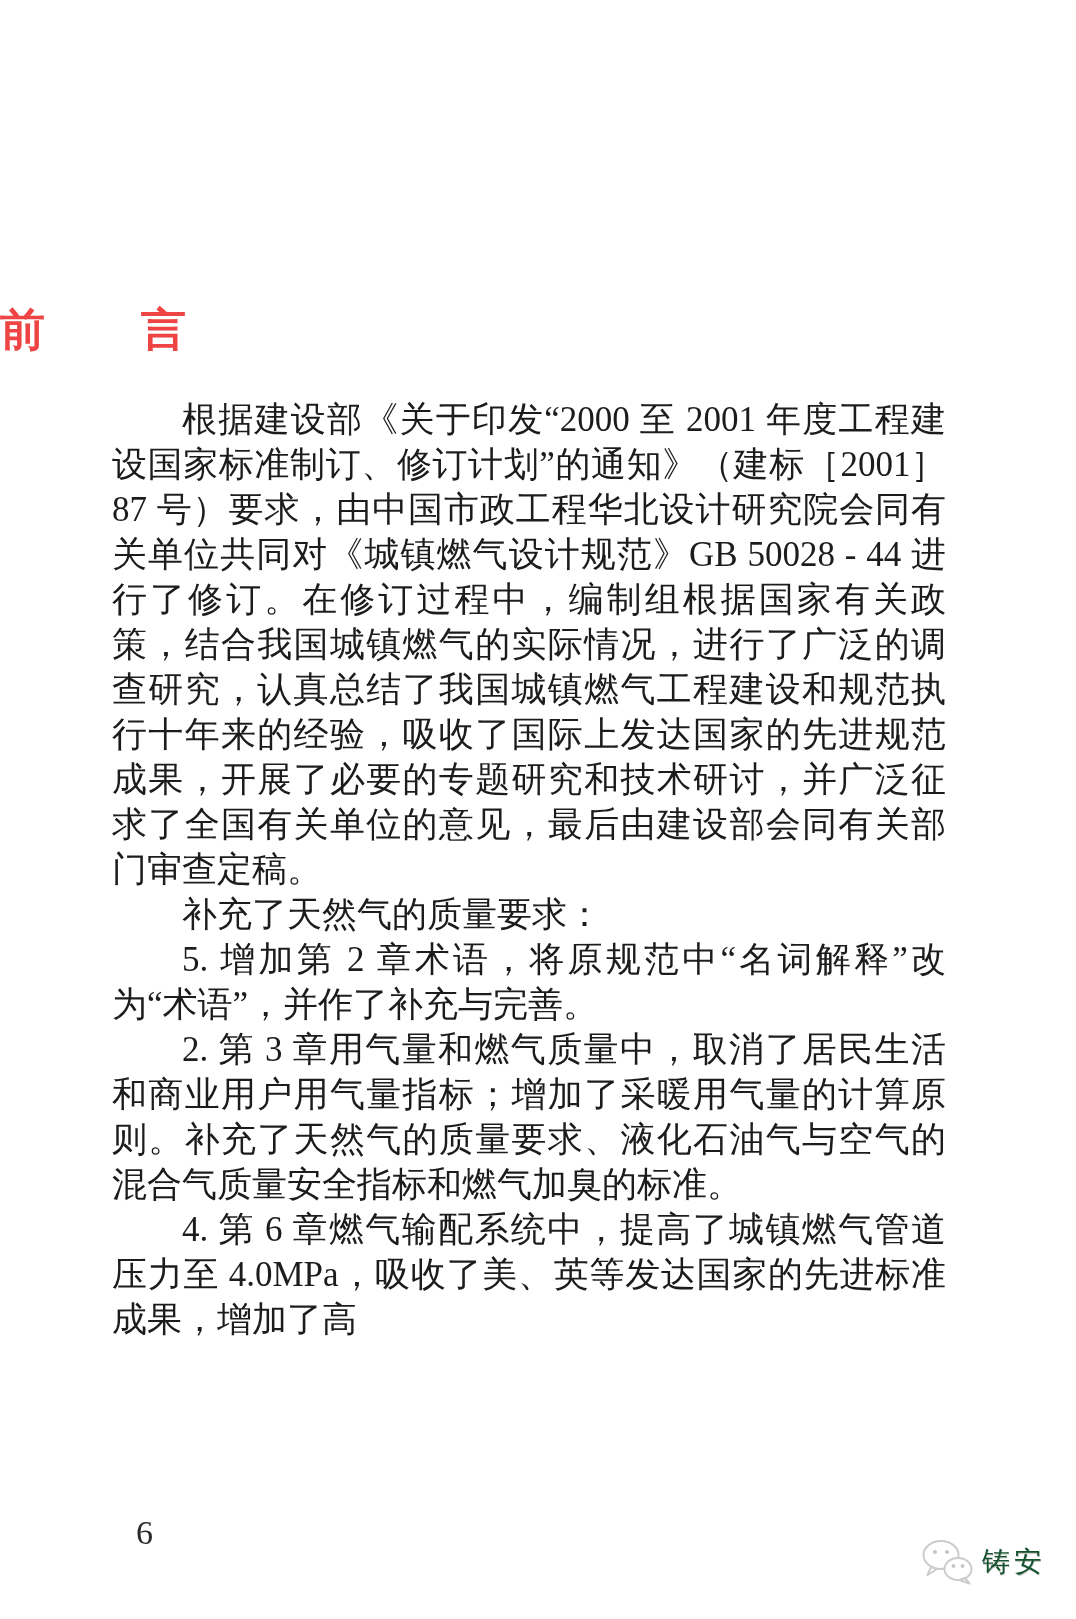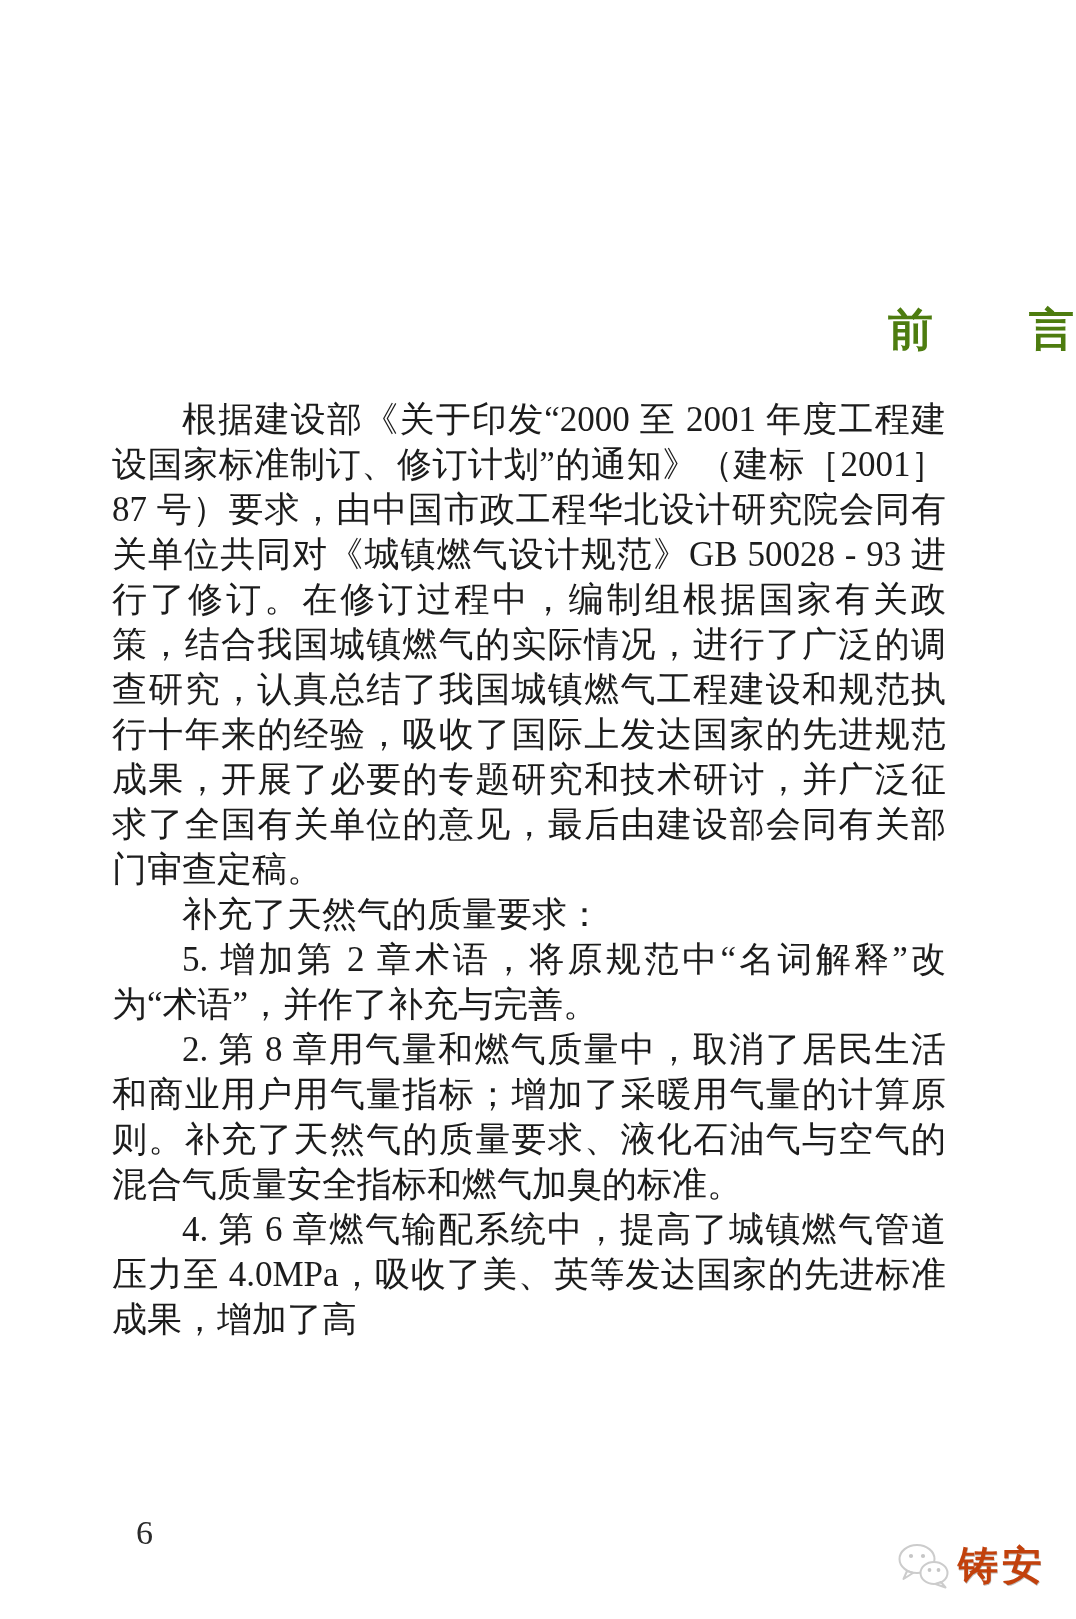--- a/index.html
+++ b/index.html
@@ -15,24 +15,24 @@
     font-family: "Liberation Serif", "DejaVu Serif", serif;
     color: #1f1f1f;
     overflow: hidden;
   }
   .title {
     position: absolute;
     top: 300px;
     left: 0;
     width: 100%;
     margin: 0;
-    text-align: right;
+    text-align: left;
     font-size: 45px;
     font-weight: 700;
-    color: #4d7c0f;
+    color: #ef4444;
     letter-spacing: 2px;
   }
   .body-text {
     position: absolute;
     top: 397px;
     left: 112px;
     width: 834px;
     font-size: 35px;
     line-height: 45px;
     text-align: justify;
@@ -52,43 +52,43 @@
   }
   .watermark {
     position: absolute;
     right: 30px;
     top: 1538px;
     display: flex;
     align-items: center;
     gap: 8px;
   }
   .watermark-text {
-    font-size: 40px;
-    font-weight: 700;
+    font-size: 28px;
+    font-weight: 400;
     font-family: "Liberation Sans", "DejaVu Sans", sans-serif;
-    color: #c2410c;
+    color: #14532d;
     text-shadow: 0.5px 0.5px 0 #bdbdbd;
     letter-spacing: 4px;
   }
   .wechat-icon-svg {
     display: block;
   }
 </style>
 </head>
 <body>
 
 <div class="page">
 
   <h1 class="title">前　　言</h1>
 
   <div class="body-text">
-    <p>根据建设部《关于印发“2000 至 2001 年度工程建设国家标准制订、修订计划”的通知》（建标［2001］87 号）要求，由中国市政工程华北设计研究院会同有关单位共同对《城镇燃气设计规范》GB 50028 - 93 进行了修订。在修订过程中，编制组根据国家有关政策，结合我国城镇燃气的实际情况，进行了广泛的调查研究，认真总结了我国城镇燃气工程建设和规范执行十年来的经验，吸收了国际上发达国家的先进规范成果，开展了必要的专题研究和技术研讨，并广泛征求了全国有关单位的意见，最后由建设部会同有关部门审查定稿。</p>
+    <p>根据建设部《关于印发“2000 至 2001 年度工程建设国家标准制订、修订计划”的通知》（建标［2001］87 号）要求，由中国市政工程华北设计研究院会同有关单位共同对《城镇燃气设计规范》GB 50028 - 44 进行了修订。在修订过程中，编制组根据国家有关政策，结合我国城镇燃气的实际情况，进行了广泛的调查研究，认真总结了我国城镇燃气工程建设和规范执行十年来的经验，吸收了国际上发达国家的先进规范成果，开展了必要的专题研究和技术研讨，并广泛征求了全国有关单位的意见，最后由建设部会同有关部门审查定稿。</p>
     <p>补充了天然气的质量要求：</p>
     <p>5. 增加第 2 章术语，将原规范中“名词解释”改为“术语”，并作了补充与完善。</p>
-    <p>2. 第 8 章用气量和燃气质量中，取消了居民生活和商业用户用气量指标；增加了采暖用气量的计算原则。补充了天然气的质量要求、液化石油气与空气的混合气质量安全指标和燃气加臭的标准。</p>
+    <p>2. 第 3 章用气量和燃气质量中，取消了居民生活和商业用户用气量指标；增加了采暖用气量的计算原则。补充了天然气的质量要求、液化石油气与空气的混合气质量安全指标和燃气加臭的标准。</p>
     <p>4. 第 6 章燃气输配系统中，提高了城镇燃气管道压力至 4.0MPa，吸收了美、英等发达国家的先进标准成果，增加了高</p>
   </div>
 
   <div class="page-number">6</div>
 
   <div class="watermark">
     <span>
       <svg class="wechat-icon-svg" width="54" height="48" viewBox="0 0 54 48" xmlns="http://www.w3.org/2000/svg">
         <ellipse cx="21" cy="17" rx="17.5" ry="14" fill="#ffffff" stroke="#cccccc" stroke-width="2"></ellipse>
         <path d="M11 29 L7.5 37 L17 31 Z" fill="#ffffff" stroke="#cccccc" stroke-width="2" stroke-linejoin="round"></path>

